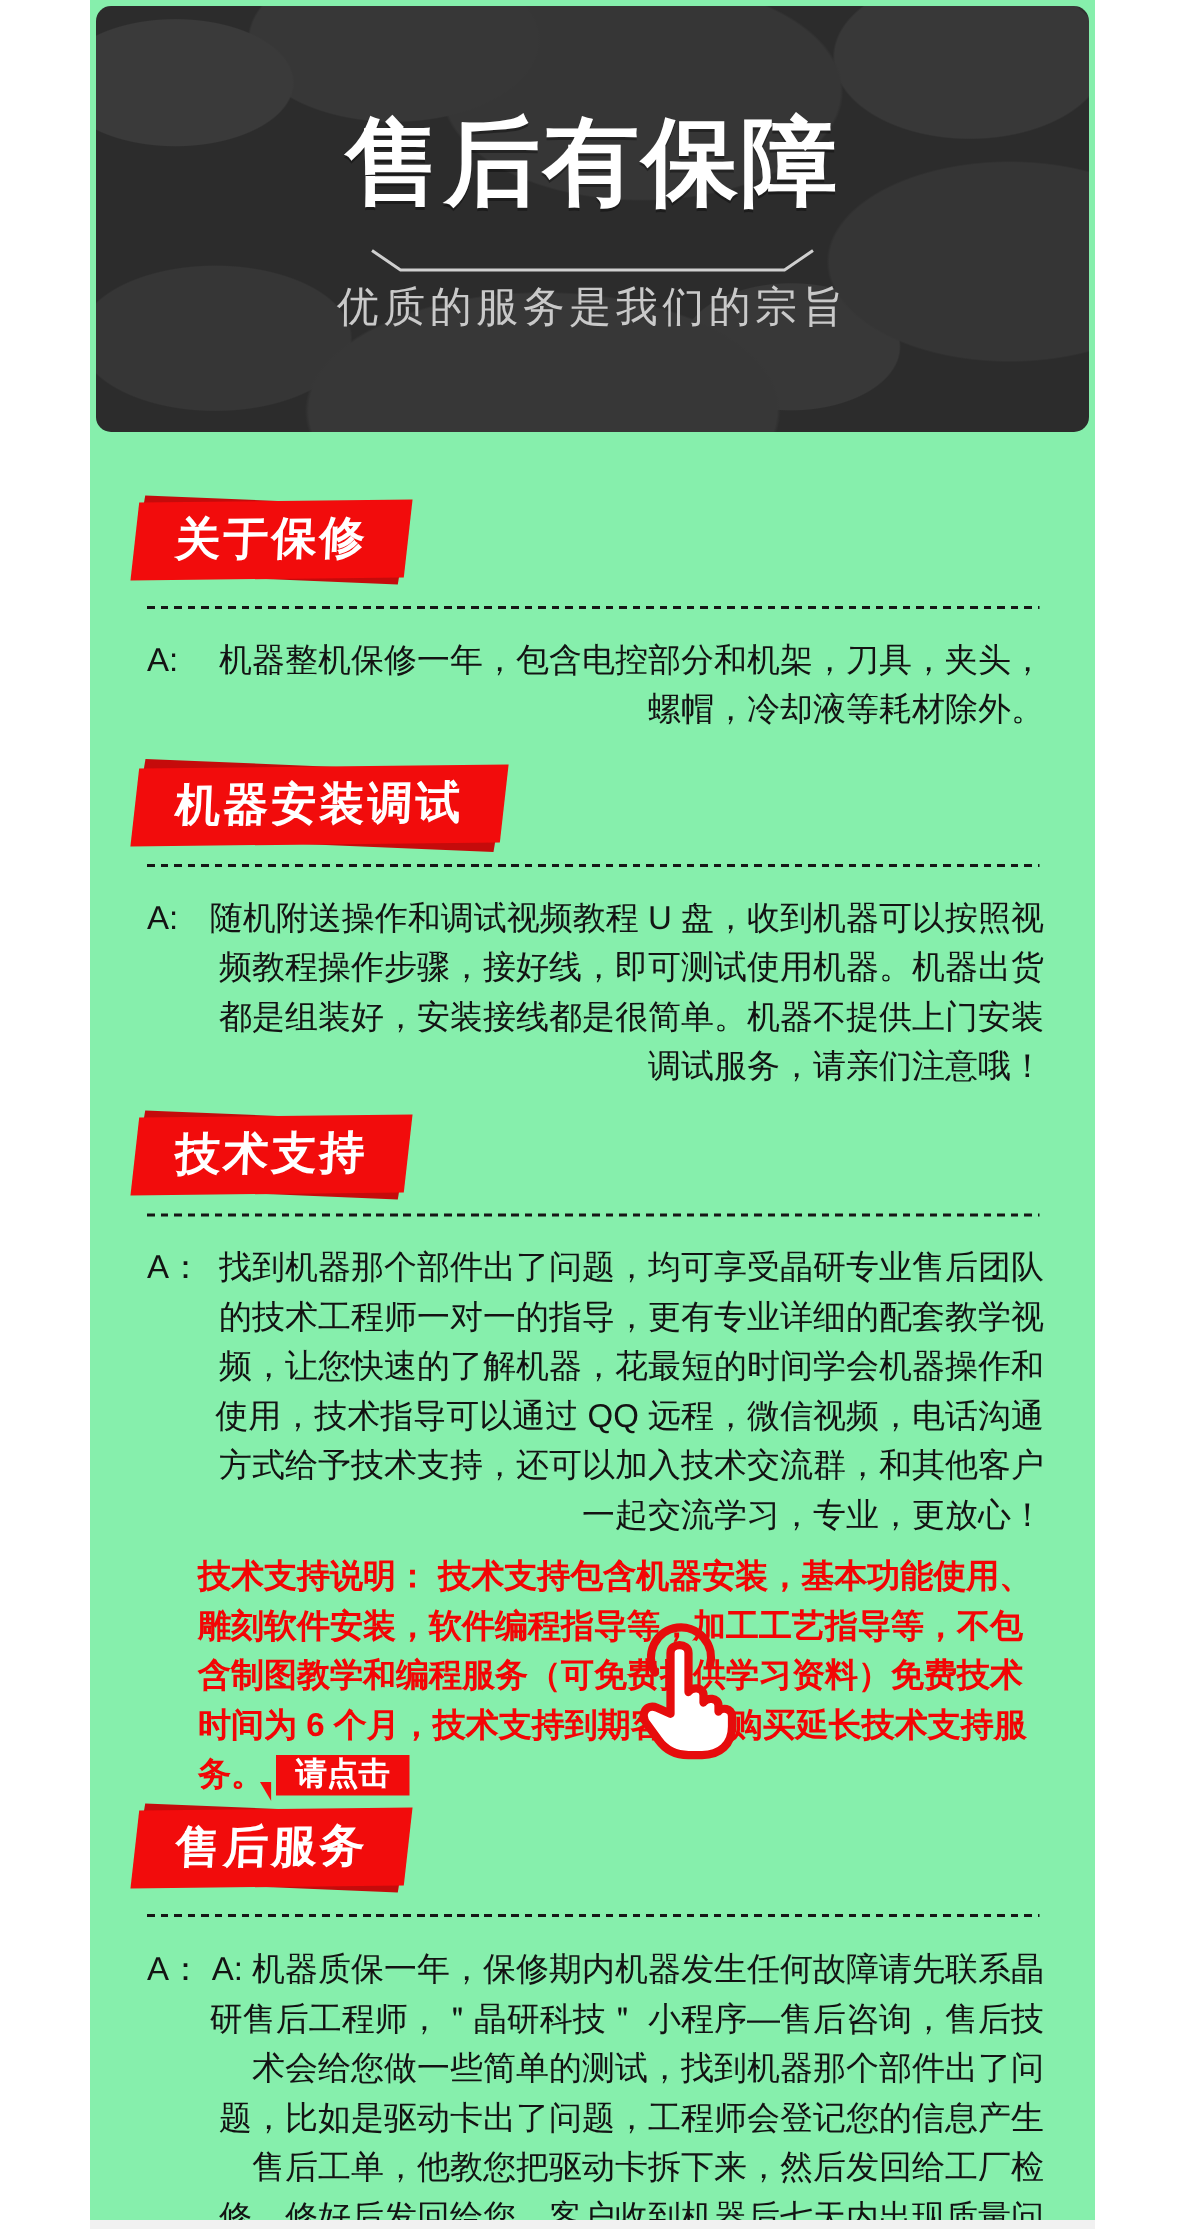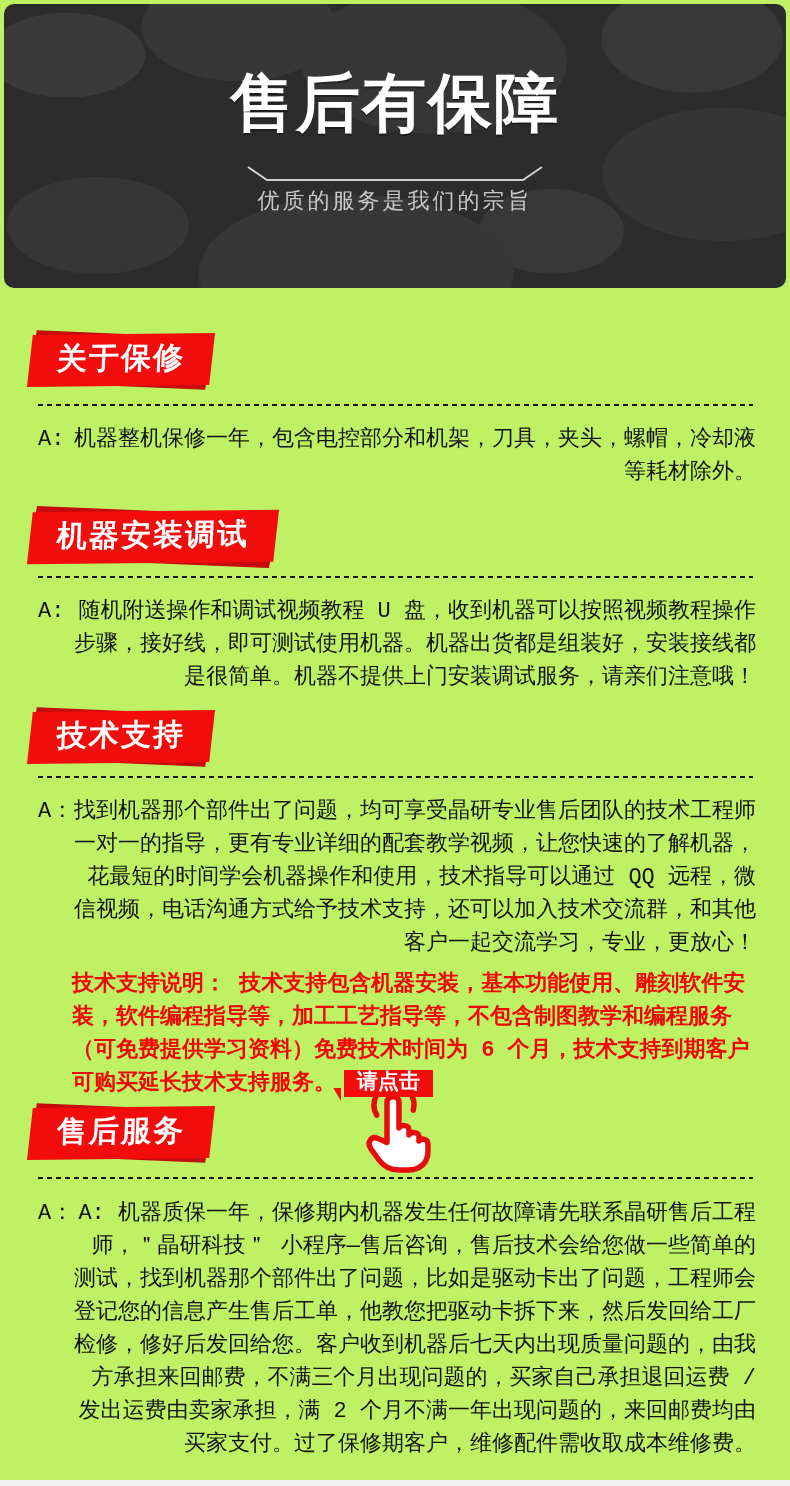--- a/index.html
+++ b/index.html
@@ -1,19 +1,19 @@
 <!DOCTYPE html>
 <html><head>
 <meta charset="utf-8">
 <style>
   html,body { margin:0; padding:0; background:#fff; }
   .page {
-    position:relative; width:790px; height:1486px; margin:0 auto;
-    background:#bef264; overflow:hidden;
-    font-family:Liberation Mono, monospace;
+    position:relative; width:670px; height:1486px; margin:0 auto;
+    background:#86efac; overflow:hidden;
+    font-family:Liberation Sans, sans-serif;
     color:#111;
   }
 
   
   .hero {
     position:relative; margin:4px 4px 0; height:284px;
     border-radius:10px; overflow:hidden;
     background-color:#2c2c2c;
     background-image:
       radial-gradient(130px 70px at 8% 18%, #3a3a3a 60%, transparent 61%),
@@ -31,21 +31,21 @@
     font-size:64px; font-weight:900; color:#ffffff;
     letter-spacing:2px; line-height:1; white-space:nowrap;
     text-shadow:0 2px 0 rgba(0,0,0,.35);
   }
   .hero-bracket {
     position:absolute; top:160px; left:50%; transform:translateX(-50%);
     width:300px; height:20px; display:block;
   }
   .hero-sub {
     position:absolute; top:182px; left:0; right:0;
-    text-align:center; font-size:22px; letter-spacing:3px;
+    text-align:center; font-size:28px; letter-spacing:3px;
     color:#c9c9c9; font-weight:500;
   }
 
   
   .badge-row { margin-left:30px; height:52px; position:relative; }
   .badge-wrap { position:relative; display:inline-block; height:52px; }
   .badge-back {
     position:absolute; left:2px; top:0; right:2px; bottom:0;
     background:#c50b0b; transform:skewX(-7deg) rotate(2.4deg); display:block;
   }

